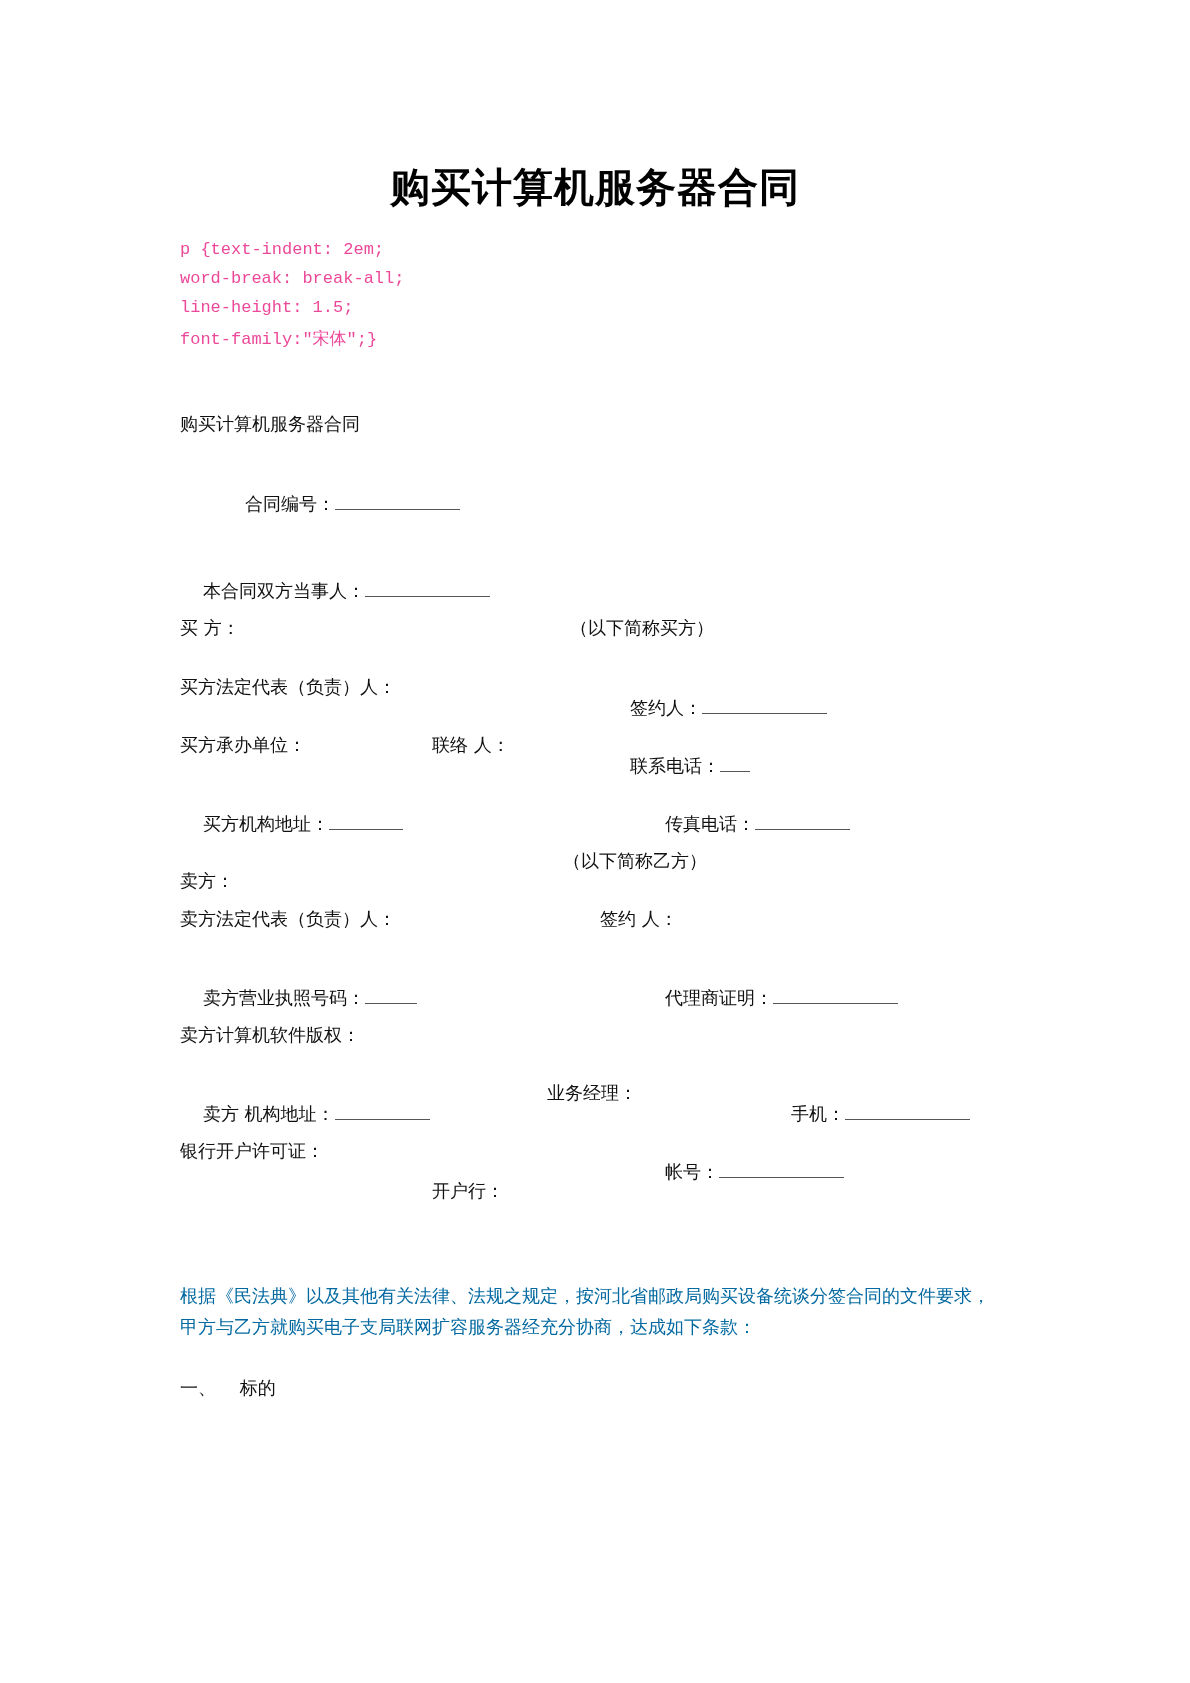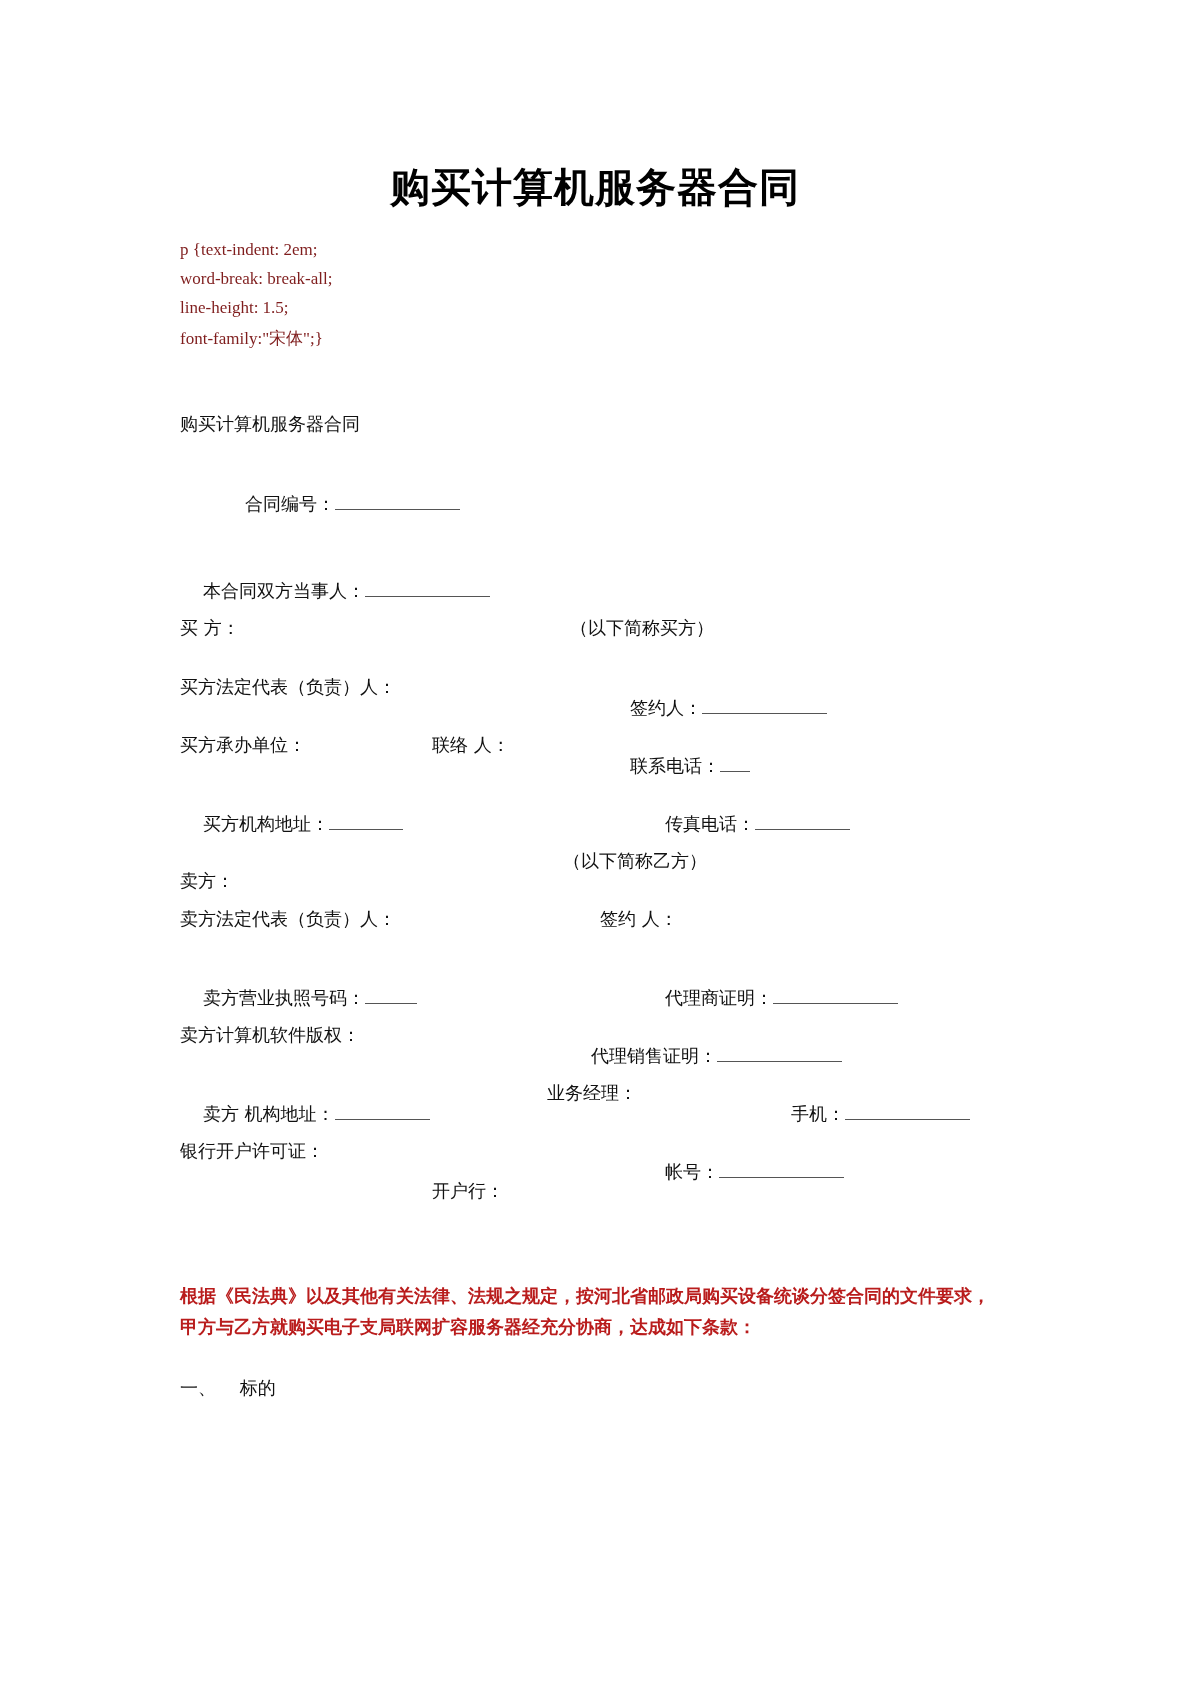--- a/index.html
+++ b/index.html
@@ -2,25 +2,25 @@
 <html><head>
   <meta charset="utf-8">
   <style>
     html, body { margin: 0; padding: 0; background: #ffffff; }
     body { width: 1190px; height: 1683px; position: relative; overflow: hidden;
            font-family: "DejaVu Serif", "Liberation Serif", serif; color: #111; }
     .page { position: absolute; left: 0; top: 0; width: 1072px; height: 1683px; background: #fff; }
     .title { position: absolute; left: 0; width: 1190px; top: 160px; text-align: center;
              font-family: "DejaVu Sans", "Liberation Sans", sans-serif; font-weight: bold;
              font-size: 40px; letter-spacing: 1px; color: #000; }
-    .code { position: absolute; left: 180px; font-family: Liberation Serif, serif;
-            font-size: 17px; color: #7f1d1d; white-space: pre; }
+    .code { position: absolute; left: 180px; font-family: Liberation Mono, monospace;
+            font-size: 17px; color: #ec4899; white-space: pre; }
     .t { position: absolute; font-size: 18px; white-space: pre; color: #111; }
     .blank { display: inline-block; border-bottom: 1px solid #555; height: 16px; vertical-align: baseline; }
-    .para { position: absolute; left: 180px; width: 830px; font-size: 18px; line-height: 31px; color: #b91c1c; font-weight: bold; }
+    .para { position: absolute; left: 180px; width: 830px; font-size: 18px; line-height: 31px; color: #0369a1; }
   </style>
 </head>
 <body>
 
 <div class="page">
 
   <div class="title">购买计算机服务器合同</div>
 
   <div class="code" style="top:240px;">p {text-indent: 2em;</div>
   <div class="code" style="top:269px;">word-break: break-all;</div>
@@ -65,23 +65,20 @@
   <div class="t" style="left:600px; top:907px;">签约 人：</div>
 
   <div class="t" style="left:180px; top:965px;">
     <span>卖方营业执照号码：</span><span class="blank" style="width:52px;"></span>
   </div>
   <div class="t" style="left:642px; top:965px;">
     <span>代理商证明：</span><span class="blank" style="width:125px;"></span>
   </div>
 
   <div class="t" style="left:180px; top:1023px;">卖方计算机软件版权：</div>
-  <div class="t" style="left:568px; top:1023px;">
-    <span>代理销售证明：</span><span class="blank" style="width:125px;"></span>
-  </div>
 
   <div class="t" style="left:180px; top:1081px;">
     <span>卖方 机构地址：</span><span class="blank" style="width:95px;"></span>
   </div>
   <div class="t" style="left:547px; top:1081px;">业务经理：</div>
   <div class="t" style="left:768px; top:1081px;">
     <span>手机：</span><span class="blank" style="width:125px;"></span>
   </div>
 
   <div class="t" style="left:180px; top:1139px;">银行开户许可证：</div>

